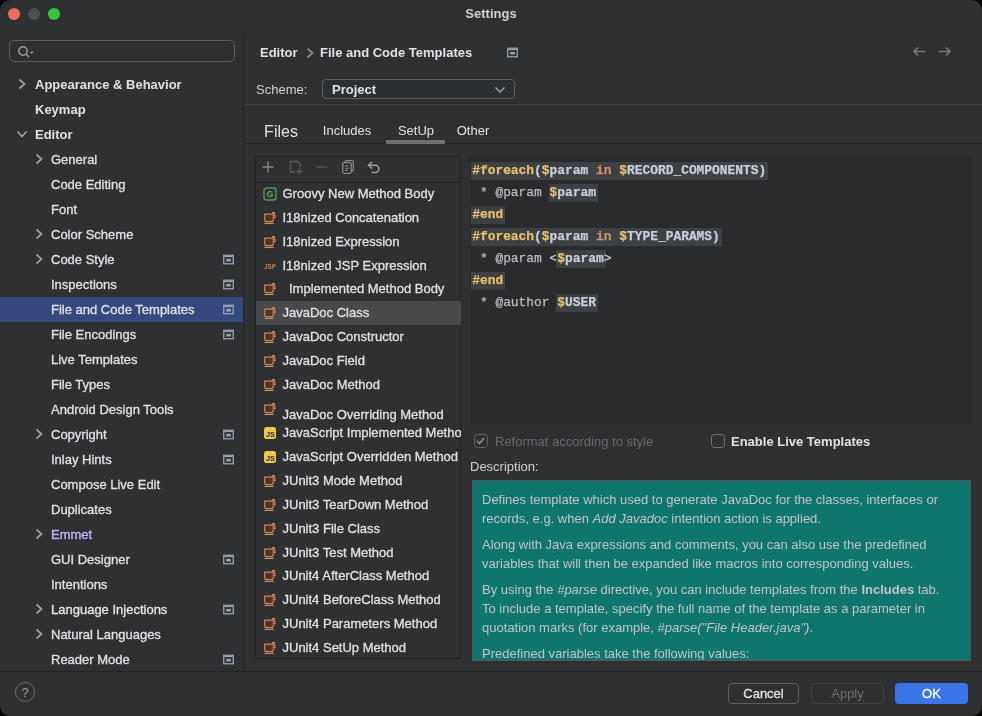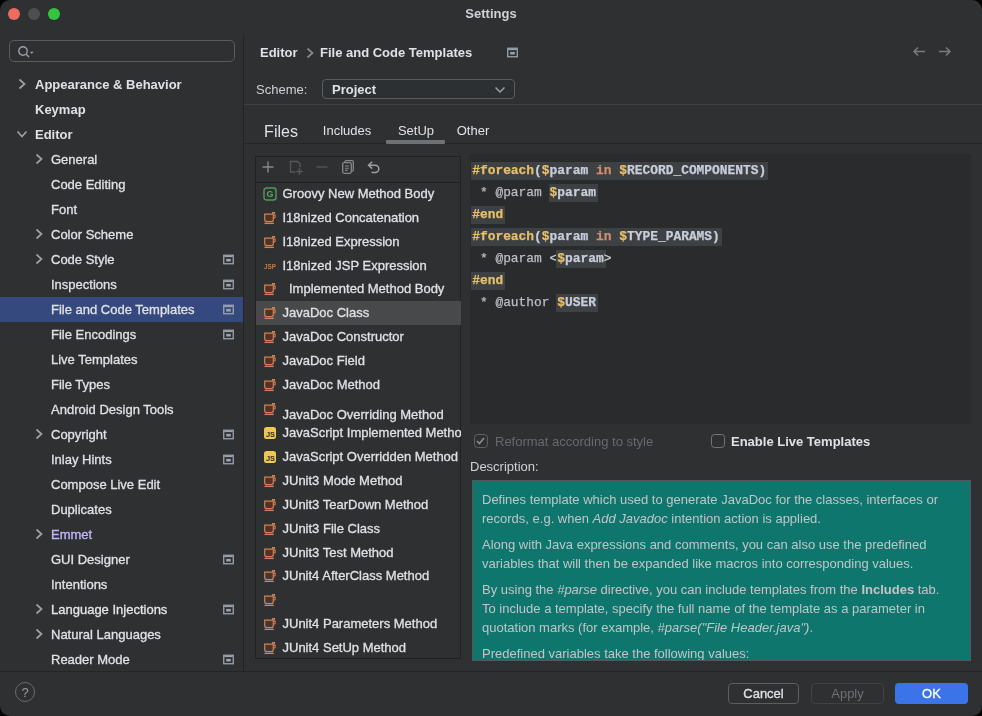--- a/index.html
+++ b/index.html
@@ -295,20 +295,21 @@
         <path d="M9.6 2.9 v-1.3 h1.9 v1.3" fill="none" stroke="#CE8258" stroke-width="1.1"></path>
         <line x1="1.4" y1="12.4" x2="10.9" y2="12.4" stroke="#CE8258" stroke-width="1.3"></line>
       </svg>
 <div style="position:absolute;left:26.5px;top:382.7px;height:23.9px;line-height:23.9px;font-size:13px;color:#DFE1E5;-webkit-text-stroke:0.3px currentColor;white-space:nowrap">JUnit4 AfterClass Method</div>
 <svg style="position:absolute;left:7px;top:411.6000000000001px" width="14" height="14" viewBox="0 0 14 14">
         <path d="M1.7 3.1 h8.6 v5.3 a2.3 2.3 0 0 1 -2.3 2.3 h-4 a2.3 2.3 0 0 1 -2.3 -2.3 z" fill="#4E3326" stroke="#CE8258" stroke-width="1.2"></path>
         <path d="M10.4 4.1 h1.7 v2.4 a0.5 0.5 0 0 1 -0.5 0.5 h-1.2" fill="none" stroke="#CE8258" stroke-width="1.1"></path>
         <path d="M9.6 2.9 v-1.3 h1.9 v1.3" fill="none" stroke="#CE8258" stroke-width="1.1"></path>
         <line x1="1.4" y1="12.4" x2="10.9" y2="12.4" stroke="#CE8258" stroke-width="1.3"></line>
       </svg>
+<div style="position:absolute;left:26.5px;top:406.6px;height:23.9px;line-height:23.9px;font-size:13px;color:#DFE1E5;-webkit-text-stroke:0.3px currentColor;white-space:nowrap">JUnit4 BeforeClass Method</div>
 <svg style="position:absolute;left:7px;top:435.52000000000015px" width="14" height="14" viewBox="0 0 14 14">
         <path d="M1.7 3.1 h8.6 v5.3 a2.3 2.3 0 0 1 -2.3 2.3 h-4 a2.3 2.3 0 0 1 -2.3 -2.3 z" fill="#4E3326" stroke="#CE8258" stroke-width="1.2"></path>
         <path d="M10.4 4.1 h1.7 v2.4 a0.5 0.5 0 0 1 -0.5 0.5 h-1.2" fill="none" stroke="#CE8258" stroke-width="1.1"></path>
         <path d="M9.6 2.9 v-1.3 h1.9 v1.3" fill="none" stroke="#CE8258" stroke-width="1.1"></path>
         <line x1="1.4" y1="12.4" x2="10.9" y2="12.4" stroke="#CE8258" stroke-width="1.3"></line>
       </svg>
 <div style="position:absolute;left:26.5px;top:430.6px;height:23.9px;line-height:23.9px;font-size:13px;color:#DFE1E5;-webkit-text-stroke:0.3px currentColor;white-space:nowrap">JUnit4 Parameters Method</div>
 <svg style="position:absolute;left:7px;top:459.44px" width="14" height="14" viewBox="0 0 14 14">
         <path d="M1.7 3.1 h8.6 v5.3 a2.3 2.3 0 0 1 -2.3 2.3 h-4 a2.3 2.3 0 0 1 -2.3 -2.3 z" fill="#4E3326" stroke="#CE8258" stroke-width="1.2"></path>
         <path d="M10.4 4.1 h1.7 v2.4 a0.5 0.5 0 0 1 -0.5 0.5 h-1.2" fill="none" stroke="#CE8258" stroke-width="1.1"></path>

